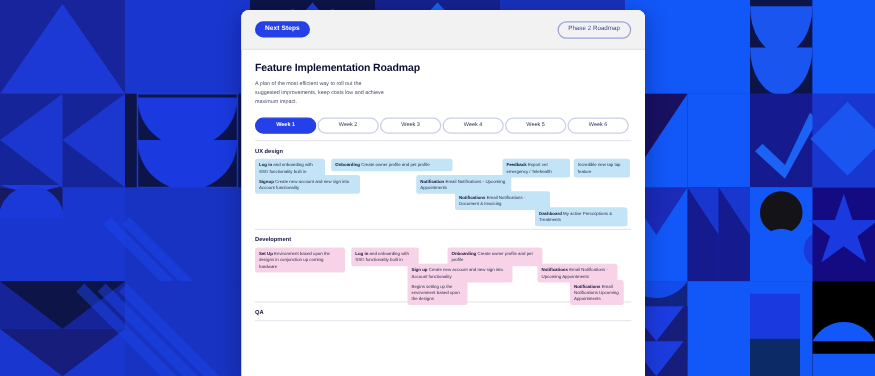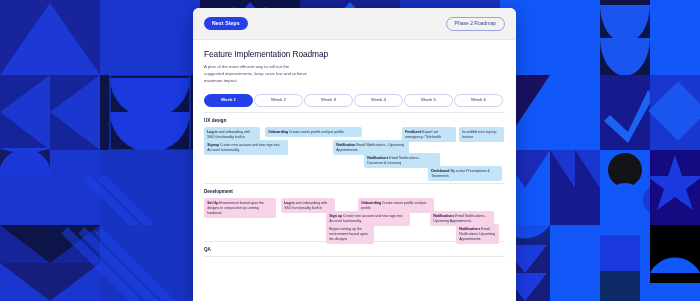--- a/index.html
+++ b/index.html
@@ -53,21 +53,21 @@
     background: #f2f2f3;
     font-size: 5px;
     padding: 3.5px 8px;
     border-radius: 9px;
     white-space: nowrap;
     line-height: 1;
   }
   #card-body { padding: 9px 11px 0 11px; }
   #title {
     font-size: 8.4px;
-    font-weight: normal;
+    font-weight: bold;
     color: #0c1033;
     letter-spacing: -.1px;
   }
   #subtitle {
     margin-top: 5px;
     font-size: 4.3px;
     line-height: 1.62;
     color: #4a4f6b;
     max-width: 105px;
   }

